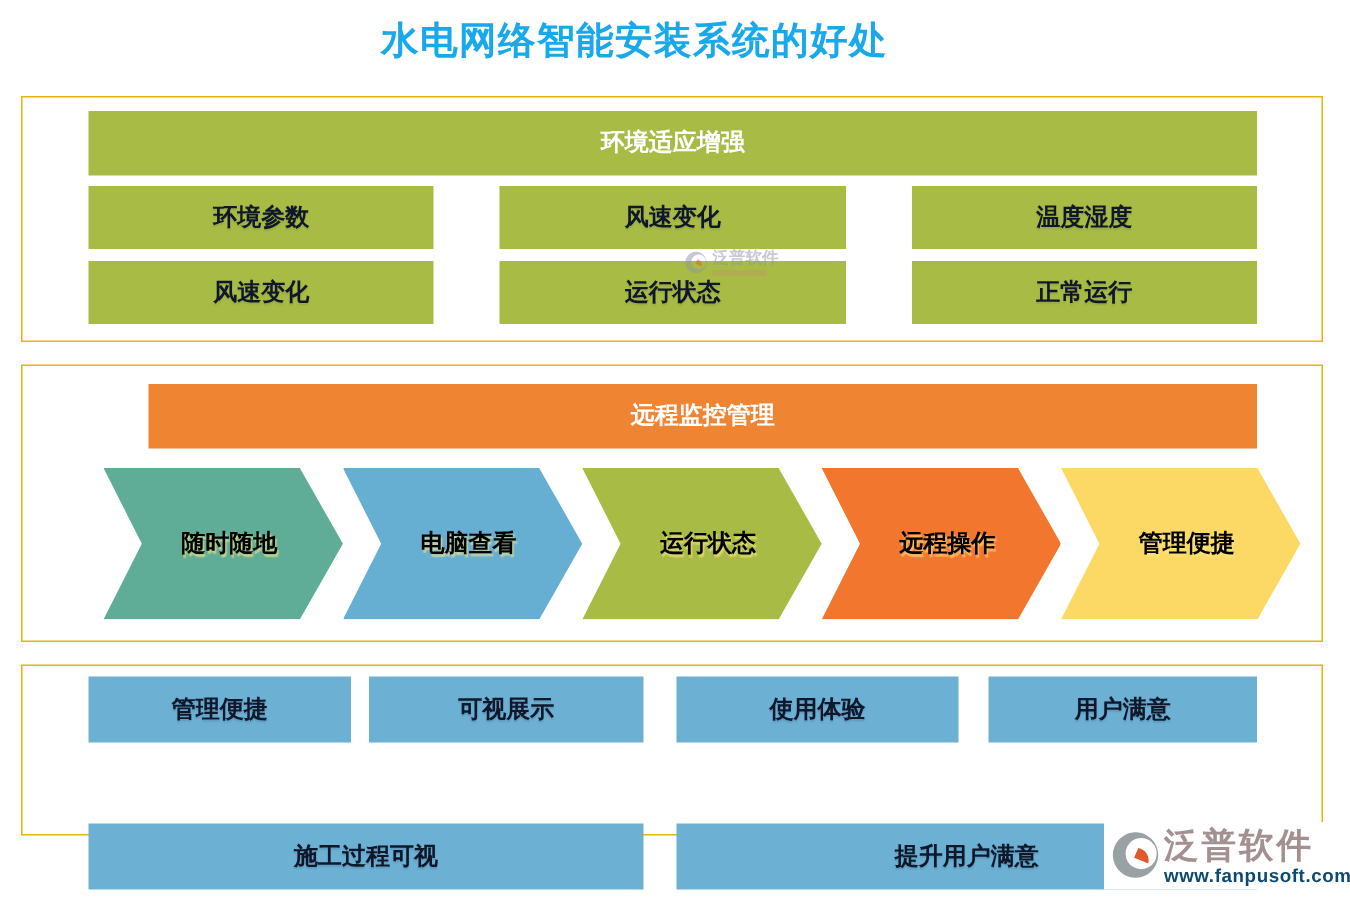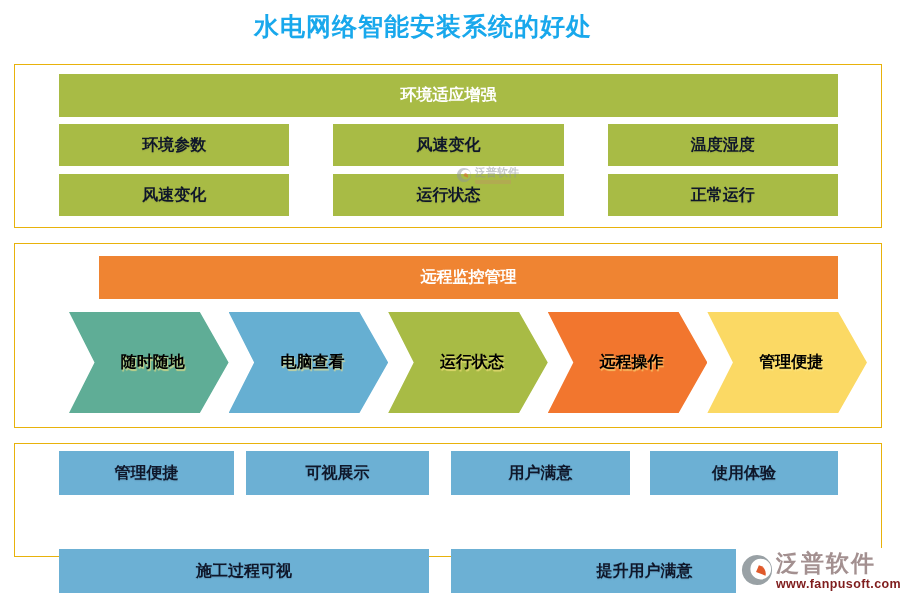--- a/index.html
+++ b/index.html
@@ -70,21 +70,21 @@
   }
   .wm-name { font-size:11px; font-weight:bold; color:#8f9699; line-height:12px; display:block; }
   .wm-sub  { display:block; width:36px; height:4px; margin-top:2px; background:rgba(200,130,115,.55); }
 
   .fanpu-logo {
     position:absolute; left:736px; top:548px; z-index:5;
     display:flex; align-items:flex-start; background:#ffffff; padding:2px 2px 2px 4px;
   }
   .logo-col  { margin-left:2px; }
   .logo-name { font-size:23px; font-weight:bold; color:#a39090; line-height:26px; letter-spacing:2px; }
-  .logo-url  { font-size:12.5px; font-weight:bold; color:#7f1d1d; letter-spacing:.4px; margin-top:1px; text-align:center; }
+  .logo-url  { font-size:12.5px; font-weight:bold; color:#0c4a6e; letter-spacing:.4px; margin-top:1px; text-align:center; }
 </style>
 </head>
 <body>
 
 <h1 class="title">水电网络智能安装系统的好处</h1>
 
 <section class="panel panel-env">
   <div class="bar green">环境适应增强</div>
   <div class="grid3">
     <div class="box green">环境参数</div>
@@ -121,22 +121,22 @@
   <div class="visual-groups">
     <div class="vgroup vgroup-left">
       <div class="vrow">
         <div class="box blue w-a">管理便捷</div>
         <div class="box blue w-b">可视展示</div>
       </div>
       <div class="box blue full">施工过程可视</div>
     </div>
     <div class="vgroup vgroup-right">
       <div class="vrow">
+        <div class="box blue w-c">使用体验</div>
         <div class="box blue w-d">用户满意</div>
-        <div class="box blue w-c">使用体验</div>
       </div>
       <div class="box blue full">提升用户满意</div>
     </div>
   </div>
 </section>
 
 <div class="watermark">
   <svg width="16" height="18" viewBox="0 0 36 40">
     <path fill-rule="evenodd" fill="#8f9699" d="M18 4 a16 16 0 1 0 0.02 0 Z M22 8 a11 11 0 1 1 -0.02 0 Z"></path>
     <path fill="#e05a2b" d="M20 15 a9 9 0 0 1 7 11 l-10 -4 z"></path>

